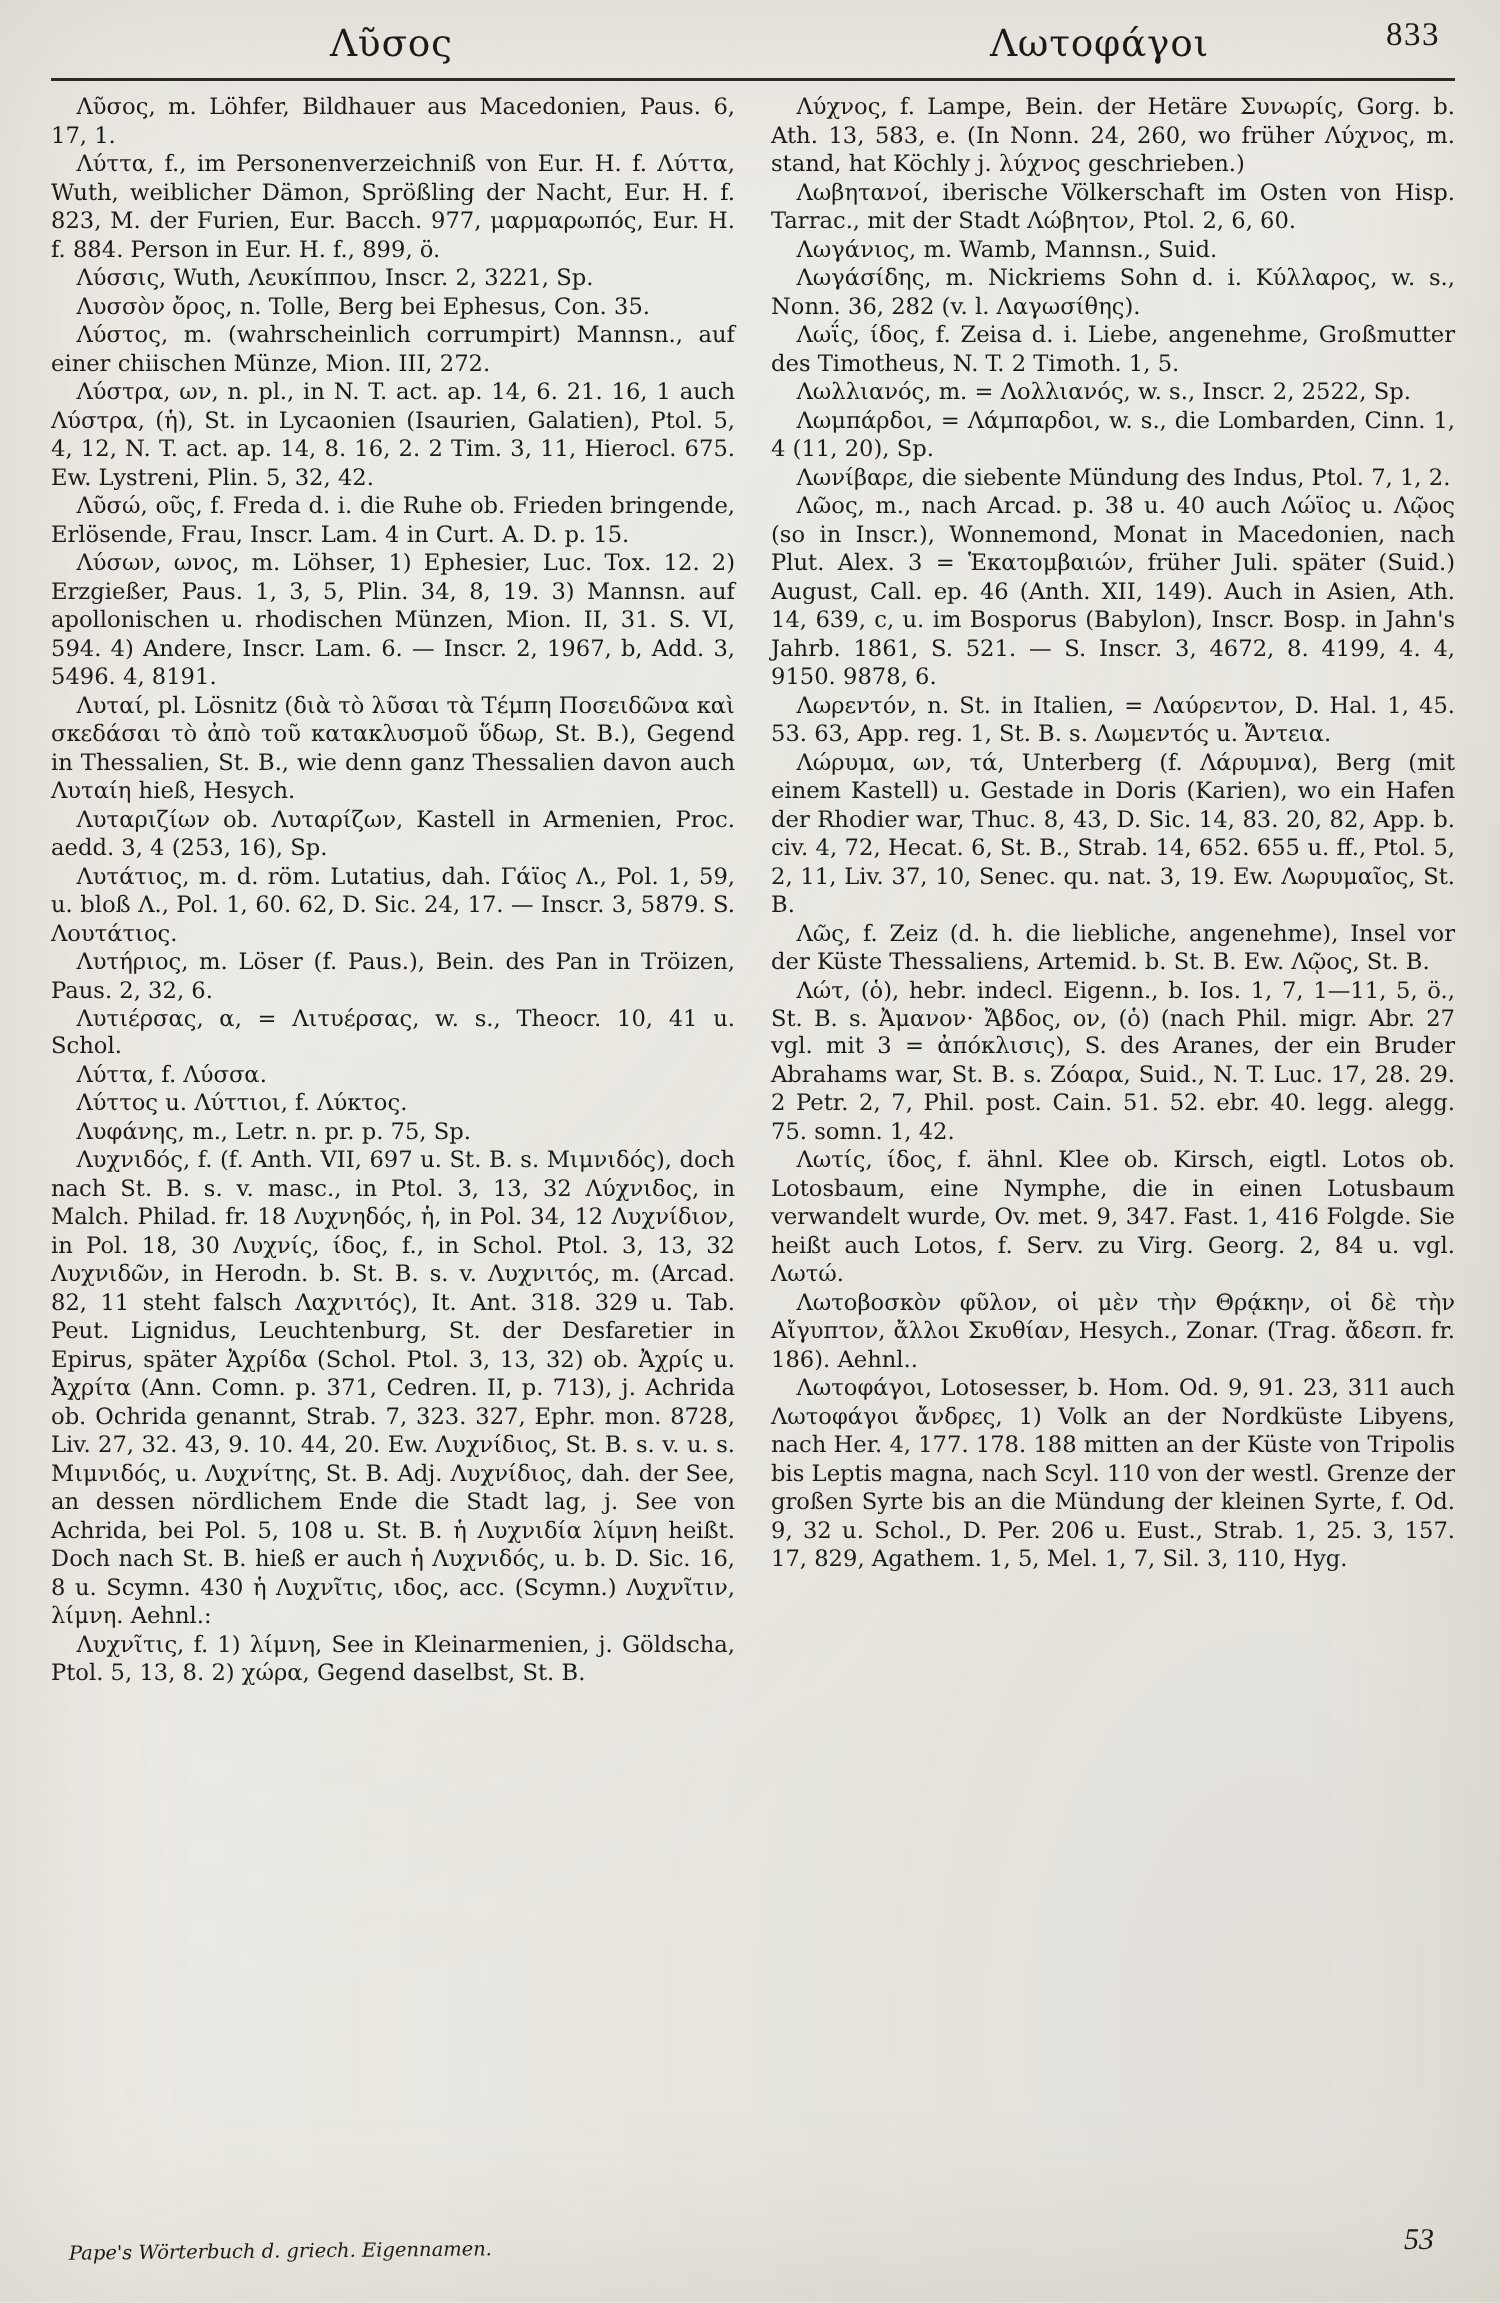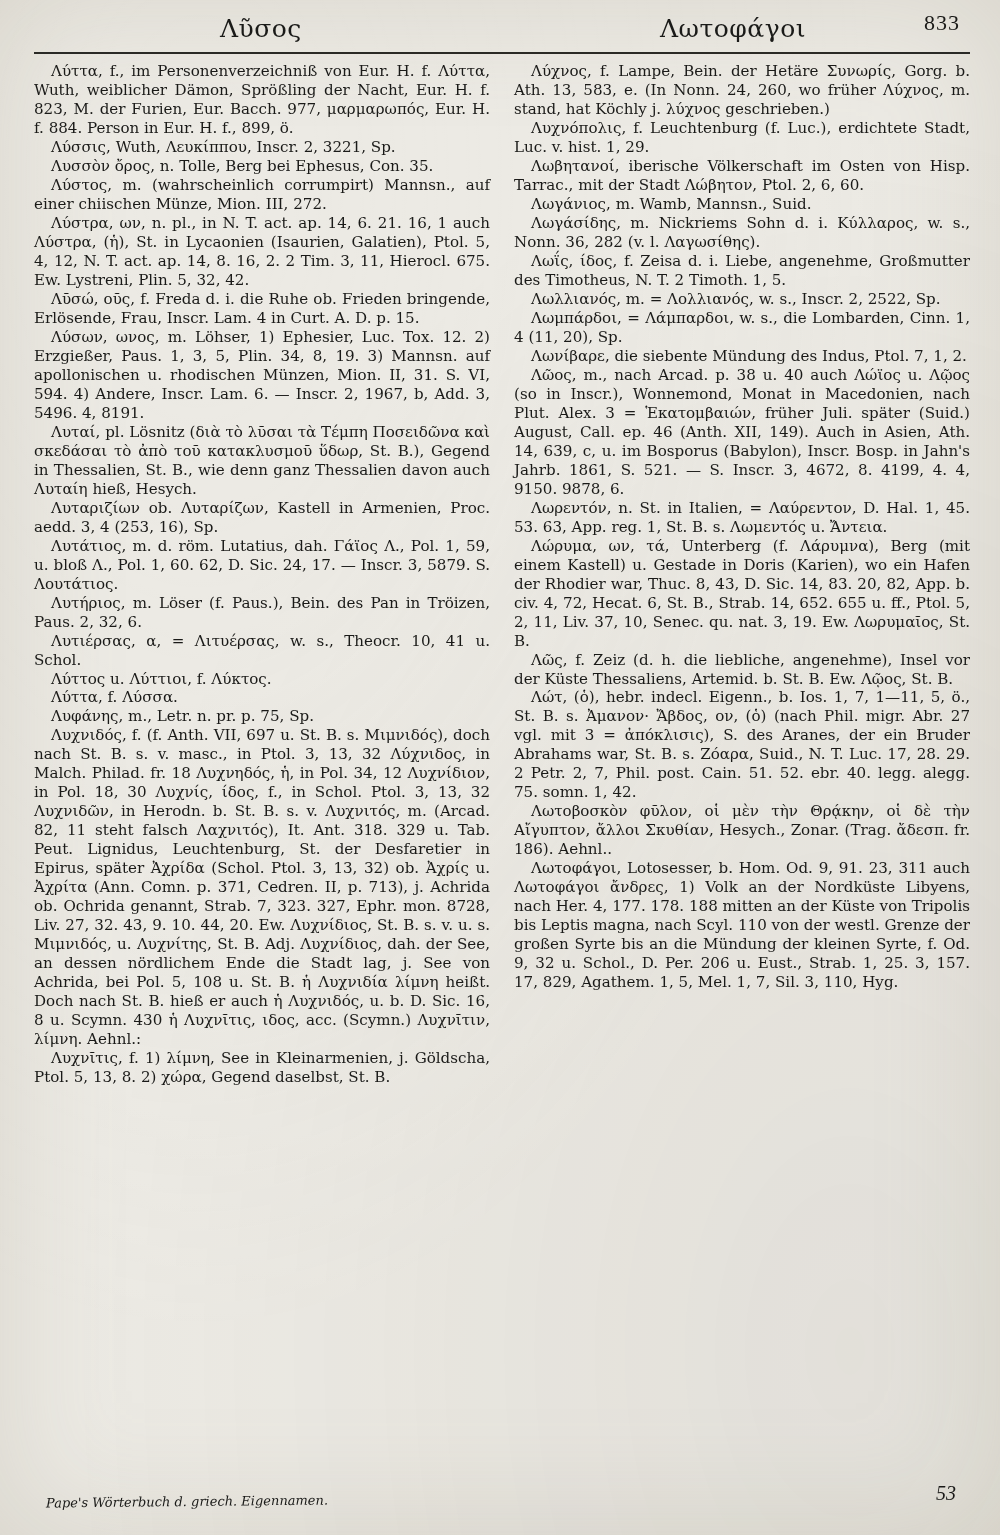--- a/index.html
+++ b/index.html
@@ -126,53 +126,54 @@
 
   <div class="header">
     <div class="hdr-left">Λῦσος</div>
     <div class="hdr-mid">Λωτοφάγοι</div>
     <div class="hdr-page">833</div>
   </div>
   <div class="rule"></div>
 
   <div class="cols">
     <div class="col" id="col-left">
+        <p>Λῦσος, m. Löhfer, Bildhauer aus Macedonien, Paus. 6, 17, 1.</p>
         <p>Λύττα, f., im Personenverzeichniß von Eur. H. f. Λύττα, Wuth, weiblicher Dämon, Sprößling der Nacht, Eur. H. f. 823, M. der Furien, Eur. Bacch. 977, μαρμαρωπός, Eur. H. f. 884. Person in Eur. H. f., 899, ö.</p>
         <p>Λύσσις, Wuth, Λευκίππου, Inscr. 2, 3221, Sp.</p>
         <p>Λυσσὸν ὄρος, n. Tolle, Berg bei Ephesus, Con. 35.</p>
         <p>Λύστος, m. (wahrscheinlich corrumpirt) Mannsn., auf einer chiischen Münze, Mion. III, 272.</p>
         <p>Λύστρα, ων, n. pl., in N. T. act. ap. 14, 6. 21. 16, 1 auch Λύστρα, (ἡ), St. in Lycaonien (Isaurien, Galatien), Ptol. 5, 4, 12, N. T. act. ap. 14, 8. 16, 2. 2 Tim. 3, 11, Hierocl. 675. Ew. Lystreni, Plin. 5, 32, 42.</p>
         <p>Λῦσώ, οῦς, f. Freda d. i. die Ruhe ob. Frieden bringende, Erlösende, Frau, Inscr. Lam. 4 in Curt. A. D. p. 15.</p>
         <p>Λύσων, ωνος, m. Löhser, 1) Ephesier, Luc. Tox. 12. 2) Erzgießer, Paus. 1, 3, 5, Plin. 34, 8, 19. 3) Mannsn. auf apollonischen u. rhodischen Münzen, Mion. II, 31. S. VI, 594. 4) Andere, Inscr. Lam. 6. — Inscr. 2, 1967, b, Add. 3, 5496. 4, 8191.</p>
         <p>Λυταί, pl. Lösnitz (διὰ τὸ λῦσαι τὰ Τέμπη Ποσειδῶνα καὶ σκεδάσαι τὸ ἀπὸ τοῦ κατακλυσμοῦ ὕδωρ, St. B.), Gegend in Thessalien, St. B., wie denn ganz Thessalien davon auch Λυταίη hieß, Hesych.</p>
         <p>Λυταριζίων ob. Λυταρίζων, Kastell in Armenien, Proc. aedd. 3, 4 (253, 16), Sp.</p>
         <p>Λυτάτιος, m. d. röm. Lutatius, dah. Γάϊος Λ., Pol. 1, 59, u. bloß Λ., Pol. 1, 60. 62, D. Sic. 24, 17. — Inscr. 3, 5879. S. Λουτάτιος.</p>
         <p>Λυτήριος, m. Löser (f. Paus.), Bein. des Pan in Tröizen, Paus. 2, 32, 6.</p>
         <p>Λυτιέρσας, α, = Λιτυέρσας, w. s., Theocr. 10, 41 u. Schol.</p>
+        <p>Λύττα, f. Λύσσα.</p>
         <p>Λύττος u. Λύττιοι, f. Λύκτος.</p>
-        <p>Λύττα, f. Λύσσα.</p>
         <p>Λυφάνης, m., Letr. n. pr. p. 75, Sp.</p>
         <p>Λυχνιδός, f. (f. Anth. VII, 697 u. St. B. s. Μιμνιδός), doch nach St. B. s. v. masc., in Ptol. 3, 13, 32 Λύχνιδος, in Malch. Philad. fr. 18 Λυχνηδός, ἡ, in Pol. 34, 12 Λυχνίδιον, in Pol. 18, 30 Λυχνίς, ίδος, f., in Schol. Ptol. 3, 13, 32 Λυχνιδῶν, in Herodn. b. St. B. s. v. Λυχνιτός, m. (Arcad. 82, 11 steht falsch Λαχνιτός), It. Ant. 318. 329 u. Tab. Peut. Lignidus, Leuchtenburg, St. der Desfaretier in Epirus, später Ἀχρίδα (Schol. Ptol. 3, 13, 32) ob. Ἀχρίς u. Ἀχρίτα (Ann. Comn. p. 371, Cedren. II, p. 713), j. Achrida ob. Ochrida genannt, Strab. 7, 323. 327, Ephr. mon. 8728, Liv. 27, 32. 43, 9. 10. 44, 20. Ew. Λυχνίδιος, St. B. s. v. u. s. Μιμνιδός, u. Λυχνίτης, St. B. Adj. Λυχνίδιος, dah. der See, an dessen nördlichem Ende die Stadt lag, j. See von Achrida, bei Pol. 5, 108 u. St. B. ἡ Λυχνιδία λίμνη heißt. Doch nach St. B. hieß er auch ἡ Λυχνιδός, u. b. D. Sic. 16, 8 u. Scymn. 430 ἡ Λυχνῖτις, ιδος, acc. (Scymn.) Λυχνῖτιν, λίμνη. Aehnl.:</p>
         <p>Λυχνῖτις, f. 1) λίμνη, See in Kleinarmenien, j. Göldscha, Ptol. 5, 13, 8. 2) χώρα, Gegend daselbst, St. B.</p>
       </div>
     <div class="col" id="col-right">
         <p>Λύχνος, f. Lampe, Bein. der Hetäre Συνωρίς, Gorg. b. Ath. 13, 583, e. (In Nonn. 24, 260, wo früher Λύχνος, m. stand, hat Köchly j. λύχνος geschrieben.)</p>
-        <p>Λυχνόπολις, f. Leuchtenburg (f. Luc.), erdichtete Stadt, Luc. v. hist. 1, 29.</p>
         <p>Λωβητανοί, iberische Völkerschaft im Osten von Hisp. Tarrac., mit der Stadt Λώβητον, Ptol. 2, 6, 60.</p>
         <p>Λωγάνιος, m. Wamb, Mannsn., Suid.</p>
         <p>Λωγάσίδης, m. Nickriems Sohn d. i. Κύλλαρος, w. s., Nonn. 36, 282 (v. l. Λαγωσίθης).</p>
         <p>Λωΐς, ίδος, f. Zeisa d. i. Liebe, angenehme, Großmutter des Timotheus, N. T. 2 Timoth. 1, 5.</p>
         <p>Λωλλιανός, m. = Λολλιανός, w. s., Inscr. 2, 2522, Sp.</p>
         <p>Λωμπάρδοι, = Λάμπαρδοι, w. s., die Lombarden, Cinn. 1, 4 (11, 20), Sp.</p>
         <p>Λωνίβαρε, die siebente Mündung des Indus, Ptol. 7, 1, 2.</p>
         <p>Λῶος, m., nach Arcad. p. 38 u. 40 auch Λώϊος u. Λῷος (so in Inscr.), Wonnemond, Monat in Macedonien, nach Plut. Alex. 3 = Ἑκατομβαιών, früher Juli. später (Suid.) August, Call. ep. 46 (Anth. XII, 149). Auch in Asien, Ath. 14, 639, c, u. im Bosporus (Babylon), Inscr. Bosp. in Jahn's Jahrb. 1861, S. 521. — S. Inscr. 3, 4672, 8. 4199, 4. 4, 9150. 9878, 6.</p>
         <p>Λωρεντόν, n. St. in Italien, = Λαύρεντον, D. Hal. 1, 45. 53. 63, App. reg. 1, St. B. s. Λωμεντός u. Ἄντεια.</p>
         <p>Λώρυμα, ων, τά, Unterberg (f. Λάρυμνα), Berg (mit einem Kastell) u. Gestade in Doris (Karien), wo ein Hafen der Rhodier war, Thuc. 8, 43, D. Sic. 14, 83. 20, 82, App. b. civ. 4, 72, Hecat. 6, St. B., Strab. 14, 652. 655 u. ff., Ptol. 5, 2, 11, Liv. 37, 10, Senec. qu. nat. 3, 19. Ew. Λωρυμαῖος, St. B.</p>
         <p>Λῶς, f. Zeiz (d. h. die liebliche, angenehme), Insel vor der Küste Thessaliens, Artemid. b. St. B. Ew. Λῷος, St. B.</p>
         <p>Λώτ, (ὁ), hebr. indecl. Eigenn., b. Ios. 1, 7, 1—11, 5, ö., St. B. s. Ἀμανον· Ἄβδος, ον, (ὁ) (nach Phil. migr. Abr. 27 vgl. mit 3 = ἀπόκλισις), S. des Aranes, der ein Bruder Abrahams war, St. B. s. Ζόαρα, Suid., N. T. Luc. 17, 28. 29. 2 Petr. 2, 7, Phil. post. Cain. 51. 52. ebr. 40. legg. alegg. 75. somn. 1, 42.</p>
+        <p>Λωτίς, ίδος, f. ähnl. Klee ob. Kirsch, eigtl. Lotos ob. Lotosbaum, eine Nymphe, die in einen Lotusbaum verwandelt wurde, Ov. met. 9, 347. Fast. 1, 416 Folgde. Sie heißt auch Lotos, f. Serv. zu Virg. Georg. 2, 84 u. vgl. Λωτώ.</p>
         <p>Λωτοβοσκὸν φῦλον, οἱ μὲν τὴν Θρᾴκην, οἱ δὲ τὴν Αἴγυπτον, ἄλλοι Σκυθίαν, Hesych., Zonar. (Trag. ἄδεσπ. fr. 186). Aehnl..</p>
         <p>Λωτοφάγοι, Lotosesser, b. Hom. Od. 9, 91. 23, 311 auch Λωτοφάγοι ἄνδρες, 1) Volk an der Nordküste Libyens, nach Her. 4, 177. 178. 188 mitten an der Küste von Tripolis bis Leptis magna, nach Scyl. 110 von der westl. Grenze der großen Syrte bis an die Mündung der kleinen Syrte, f. Od. 9, 32 u. Schol., D. Per. 206 u. Eust., Strab. 1, 25. 3, 157. 17, 829, Agathem. 1, 5, Mel. 1, 7, Sil. 3, 110, Hyg.</p>
       </div>
   </div>
 
   <div class="footer">
     <div class="foot-left">Pape's Wörterbuch d. griech. Eigennamen.</div>
     <div class="foot-right">53</div>
   </div>
 

